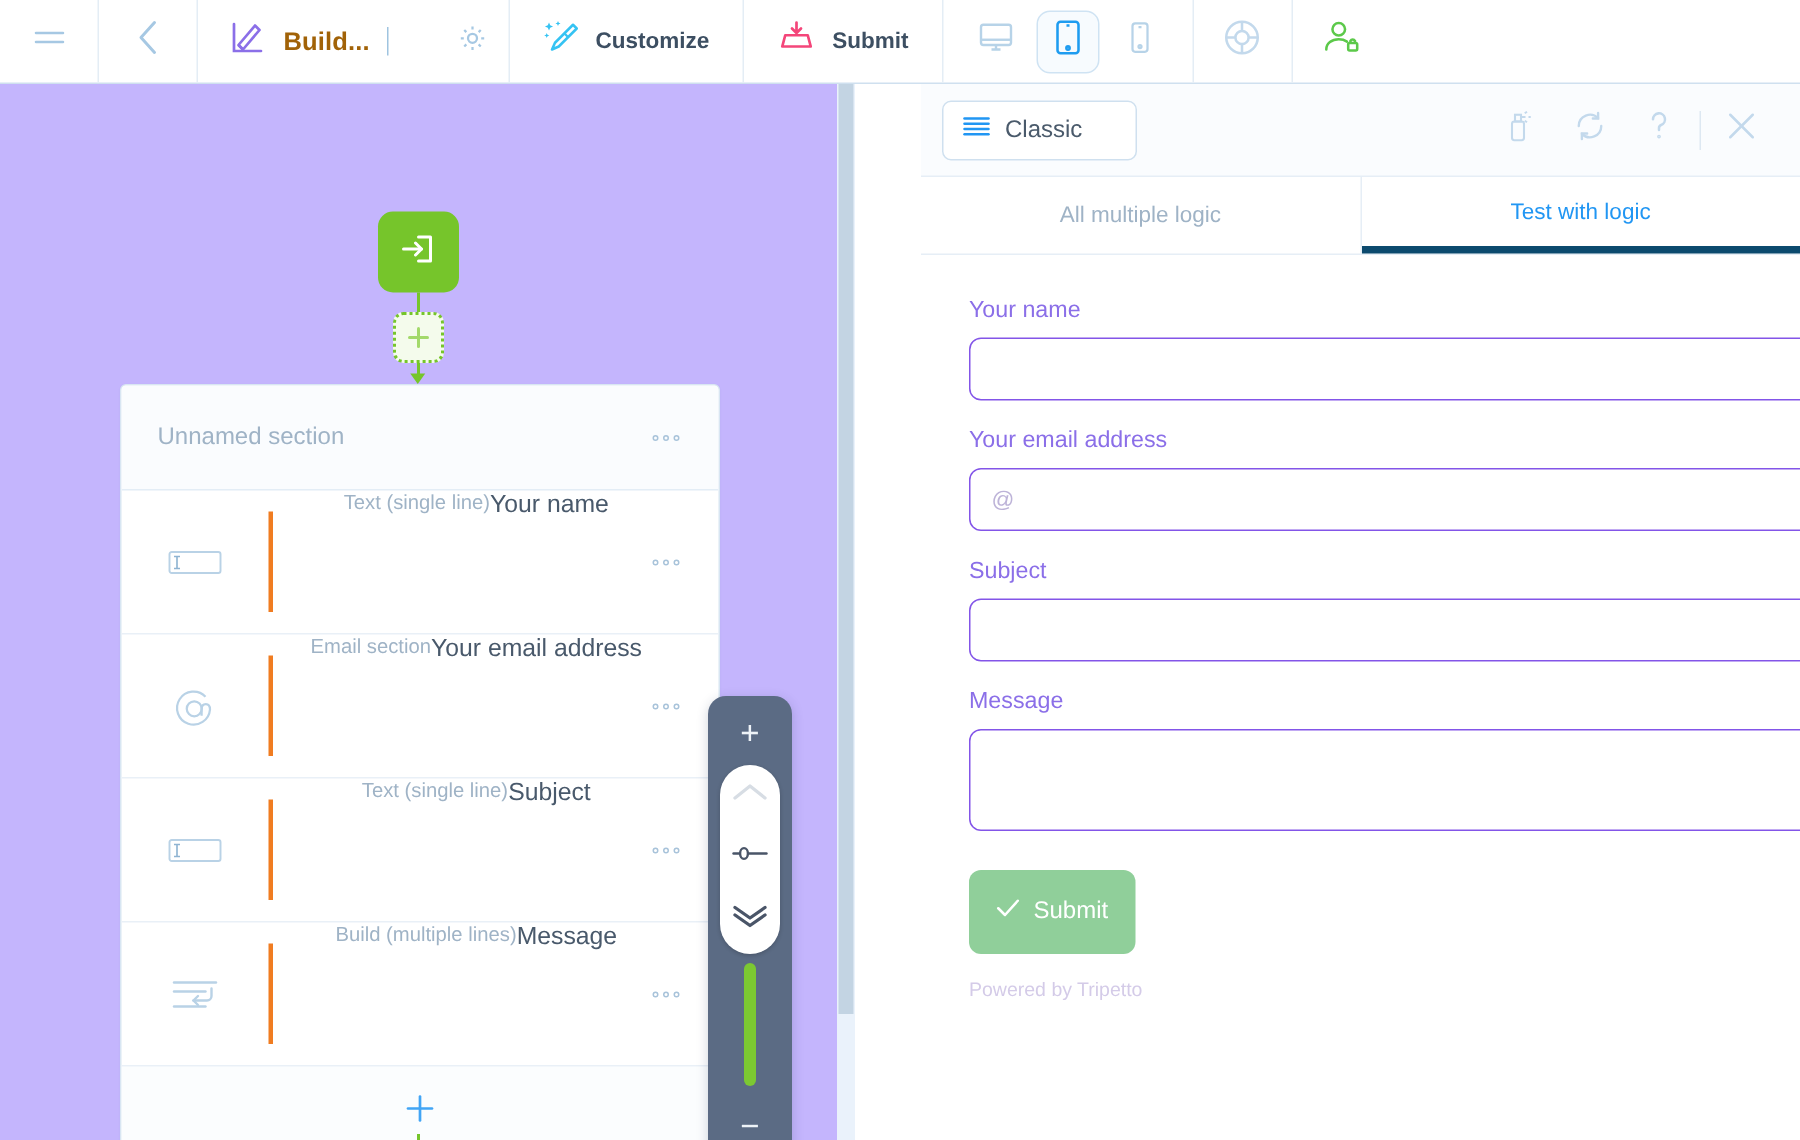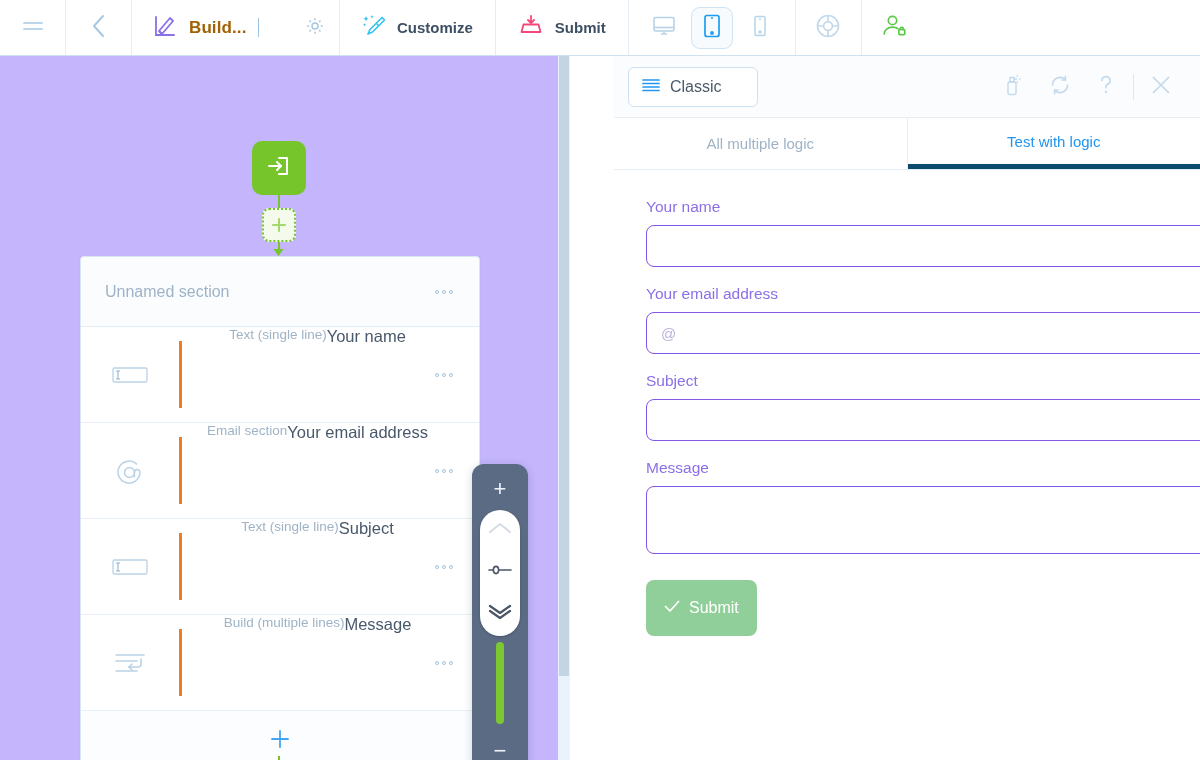--- a/index.html
+++ b/index.html
@@ -604,16 +604,17 @@
 
         <button class="pf-submit">
           <span>
             <svg width="16" height="13" viewBox="0 0 16 13">
                 <polyline points="1.5,6.5 6,11 14.5,1.5" fill="none" stroke="#ffffff" stroke-width="1.7" stroke-linecap="round" stroke-linejoin="round"></polyline>
               </svg>
           </span>
           <span>Submit</span>
         </button>
 
+        <div class="pf-powered">Powered by Tripetto</div>
       </div>
     </div>
   </div>
 </div>
 
 </body></html>

